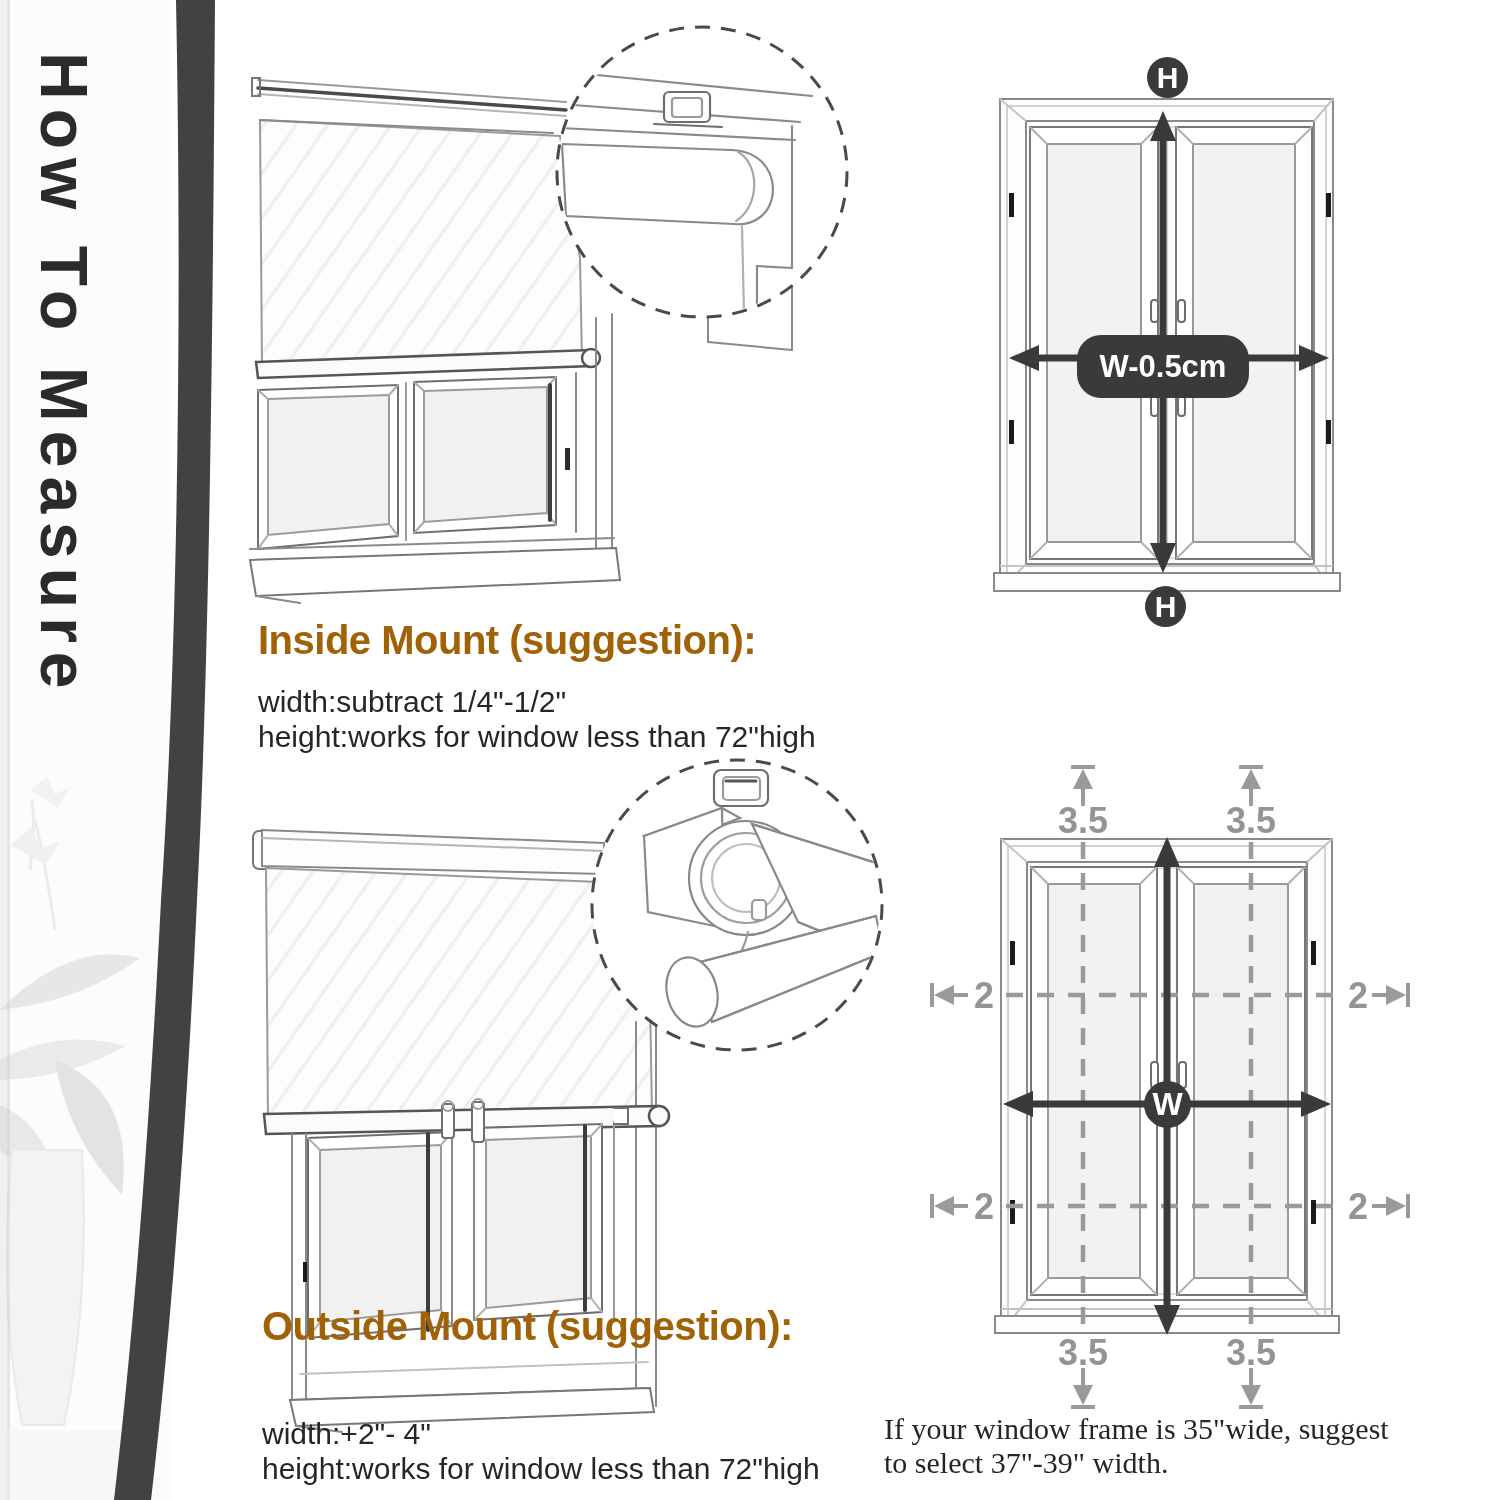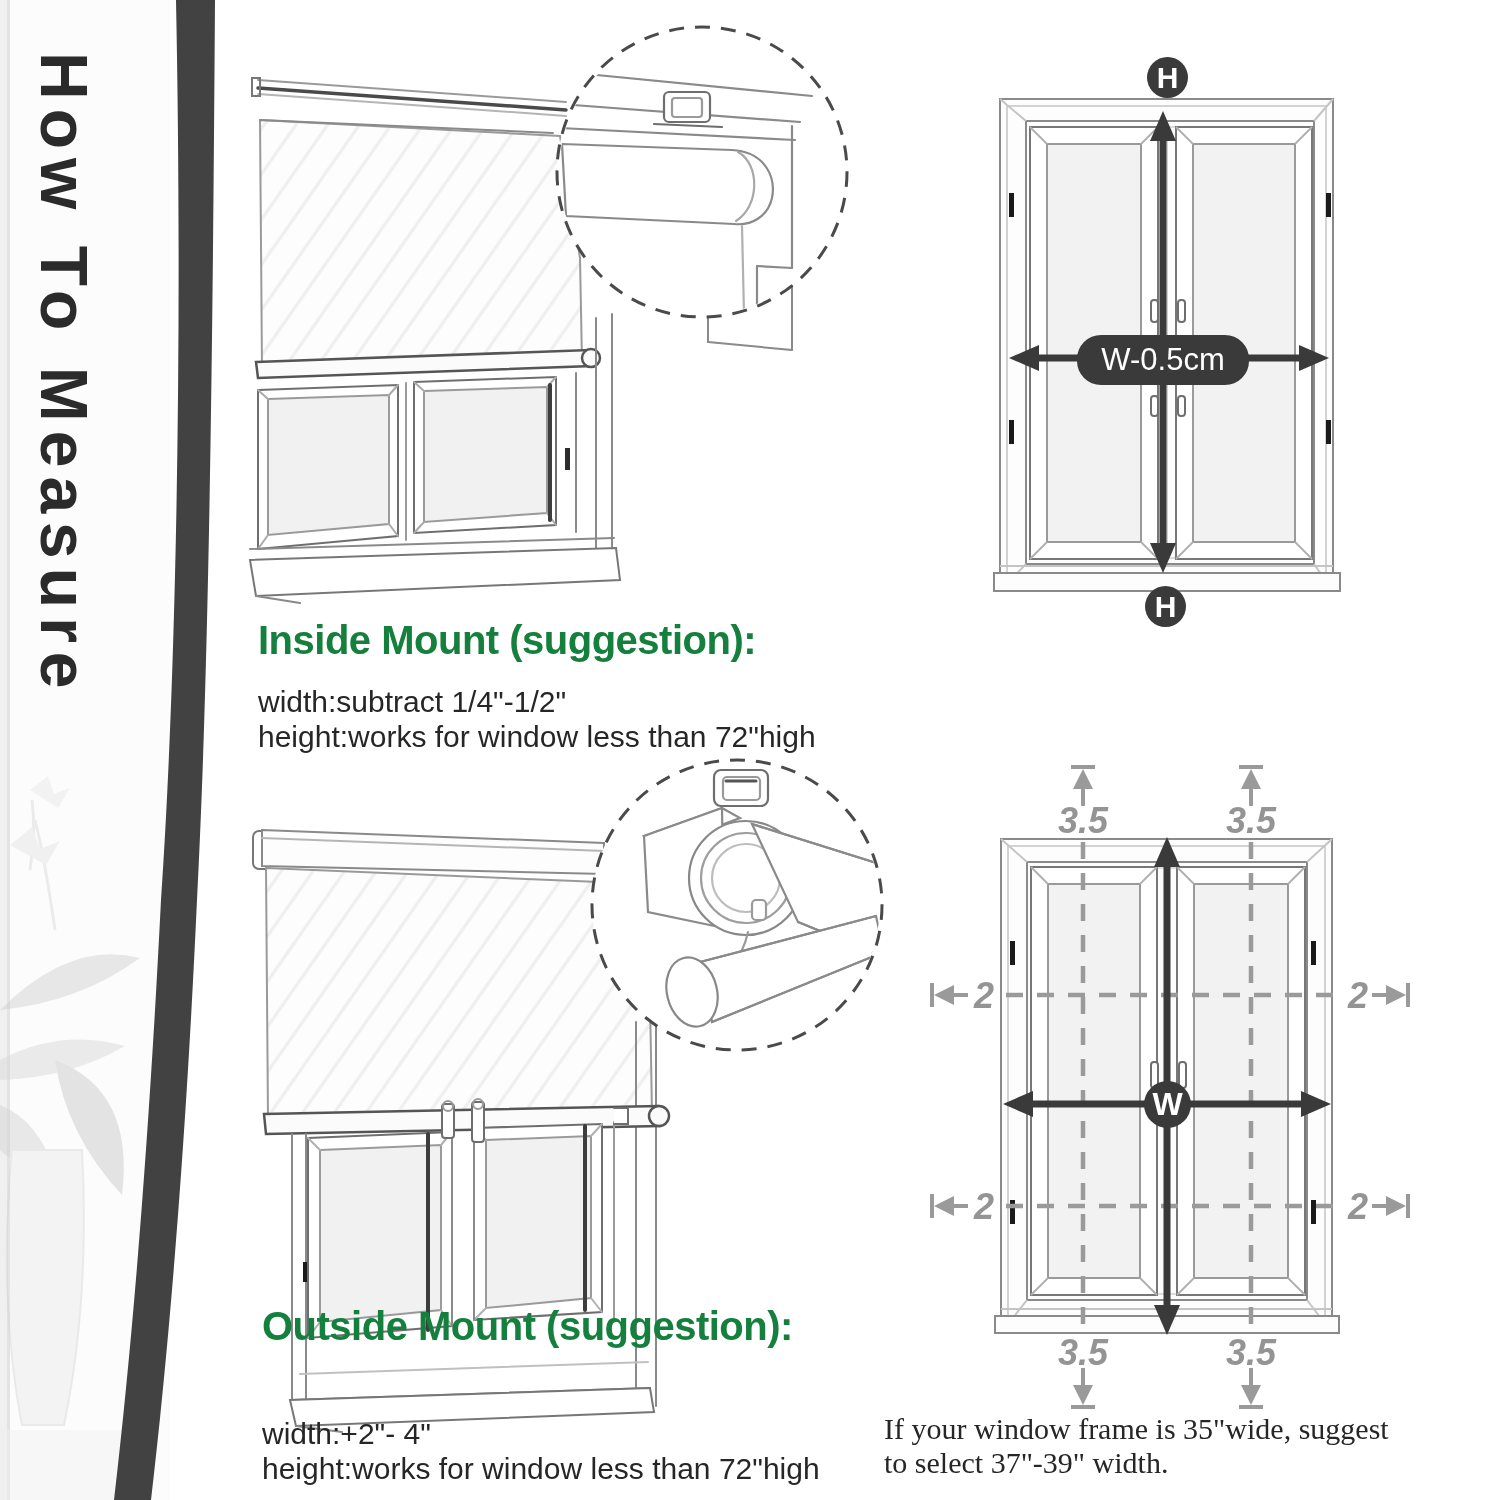--- a/index.html
+++ b/index.html
@@ -2,31 +2,31 @@
 <html><head>
 <meta charset="utf-8">
 <style>
   html,body{margin:0;padding:0;background:#fff;}
   #canvas{position:relative;width:1500px;height:1500px;background:#ffffff;overflow:hidden;
           font-family:"Liberation Sans","DejaVu Sans",sans-serif;color:#222;}
   #art{position:absolute;left:0;top:0;}
   .abs{position:absolute;}
   .vtitle{writing-mode:vertical-rl;text-orientation:mixed;font-weight:bold;font-size:66px;
           letter-spacing:9px;color:#2b2b2b;white-space:nowrap;}
-  .h2{font-weight:bold;font-size:40px;color:#15803d;letter-spacing:-0.5px;white-space:nowrap;}
+  .h2{font-weight:bold;font-size:40px;color:#a16207;letter-spacing:-0.5px;white-space:nowrap;}
   .body-line{font-size:30px;color:#262626;line-height:35px;white-space:nowrap;}
   .note .body-line{line-height:34px;}
   .badge{background:#3a3a3a;color:#fff;font-weight:bold;border-radius:50%;
          display:flex;align-items:center;justify-content:center;}
   .badge.h{width:41px;height:41px;font-size:30px;}
   .badge.w{width:47px;height:47px;font-size:32px;}
-  .pill{background:#3a3a3a;color:#fff;font-weight:normal;font-size:31px;border-radius:24px;
-        display:flex;align-items:center;justify-content:center;width:172px;height:50px;}
+  .pill{background:#3a3a3a;color:#fff;font-weight:bold;font-size:31px;border-radius:24px;
+        display:flex;align-items:center;justify-content:center;width:172px;height:63px;}
   .gray-label{color:#949494;font-size:36px;font-weight:bold;white-space:nowrap;
-              display:flex;align-items:center;justify-content:center;font-style:italic;}
+              display:flex;align-items:center;justify-content:center;}
 </style>
 </head>
 <body>
 
 <div id="canvas">
 
   <svg id="art" width="1500" height="1500" viewBox="0 0 1500 1500">
     <defs>
       <pattern id="hatch" width="26" height="26" patternUnits="userSpaceOnUse" patternTransform="rotate(35)">
         <rect width="26" height="26" fill="#fdfdfd"></rect>

